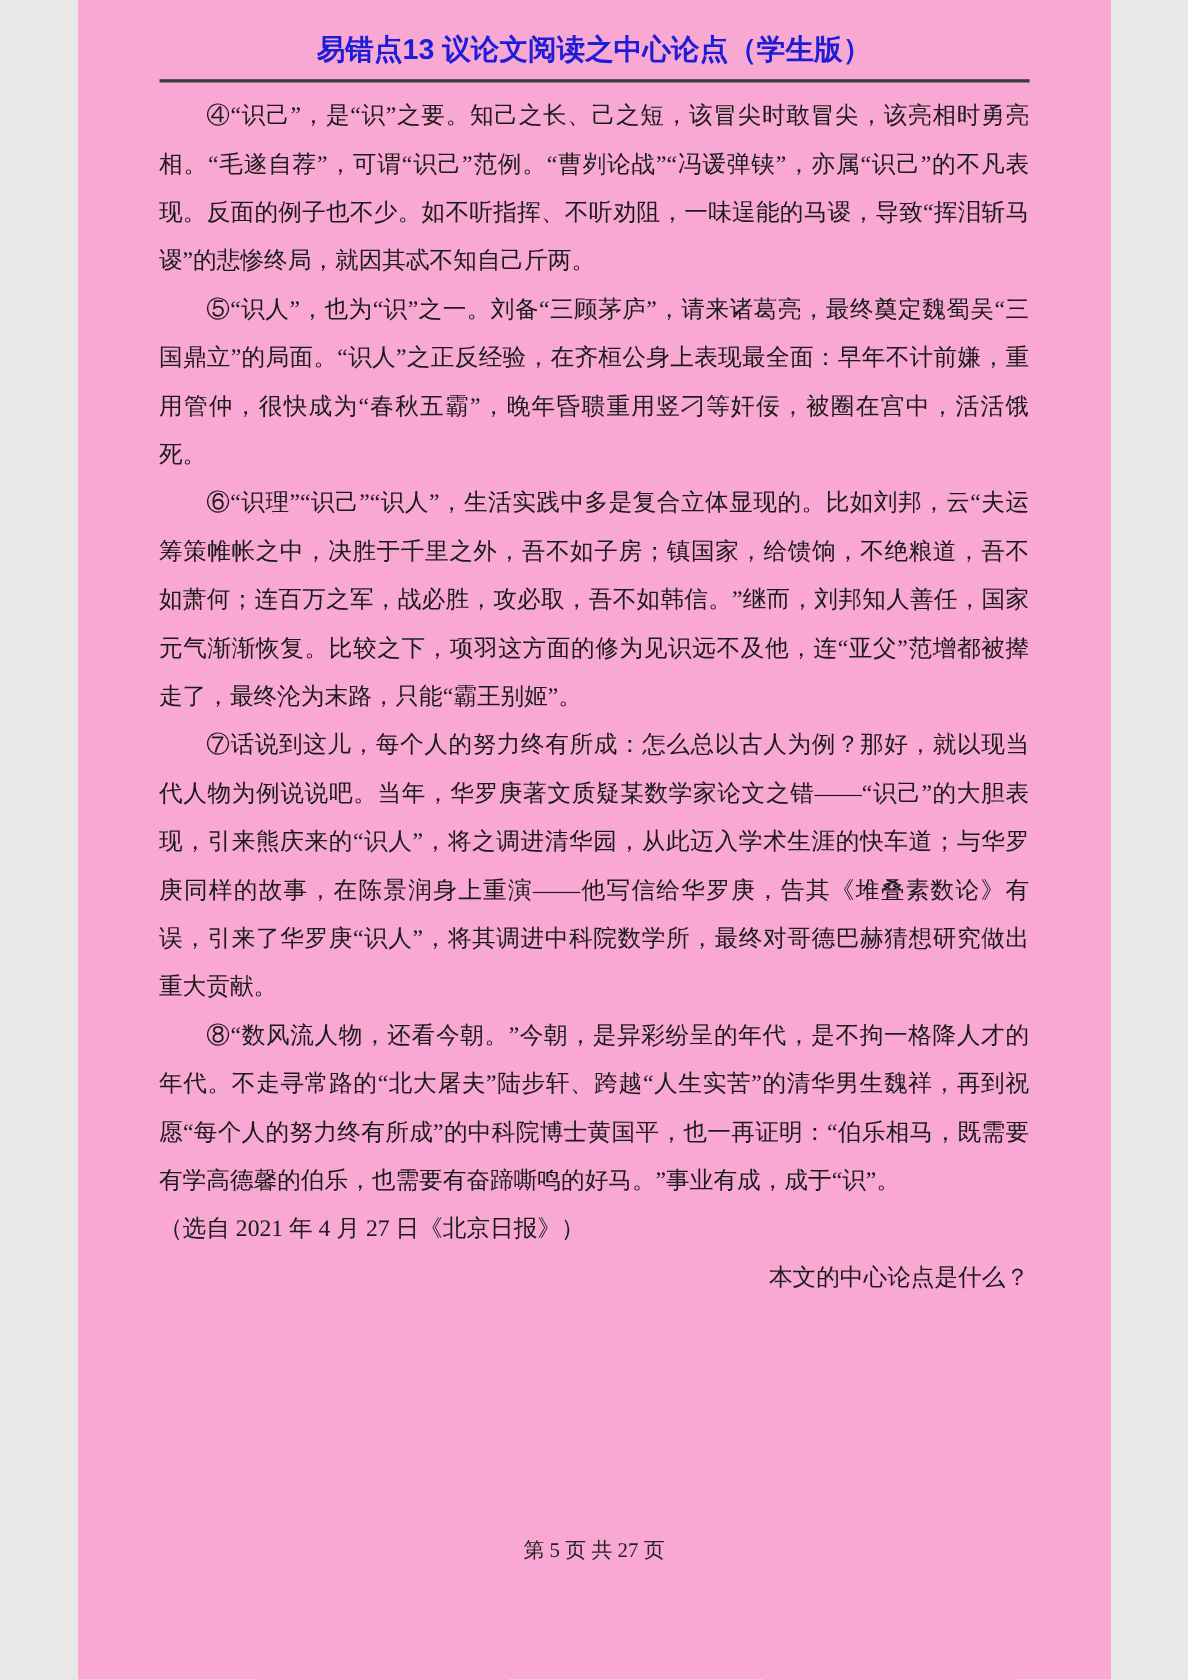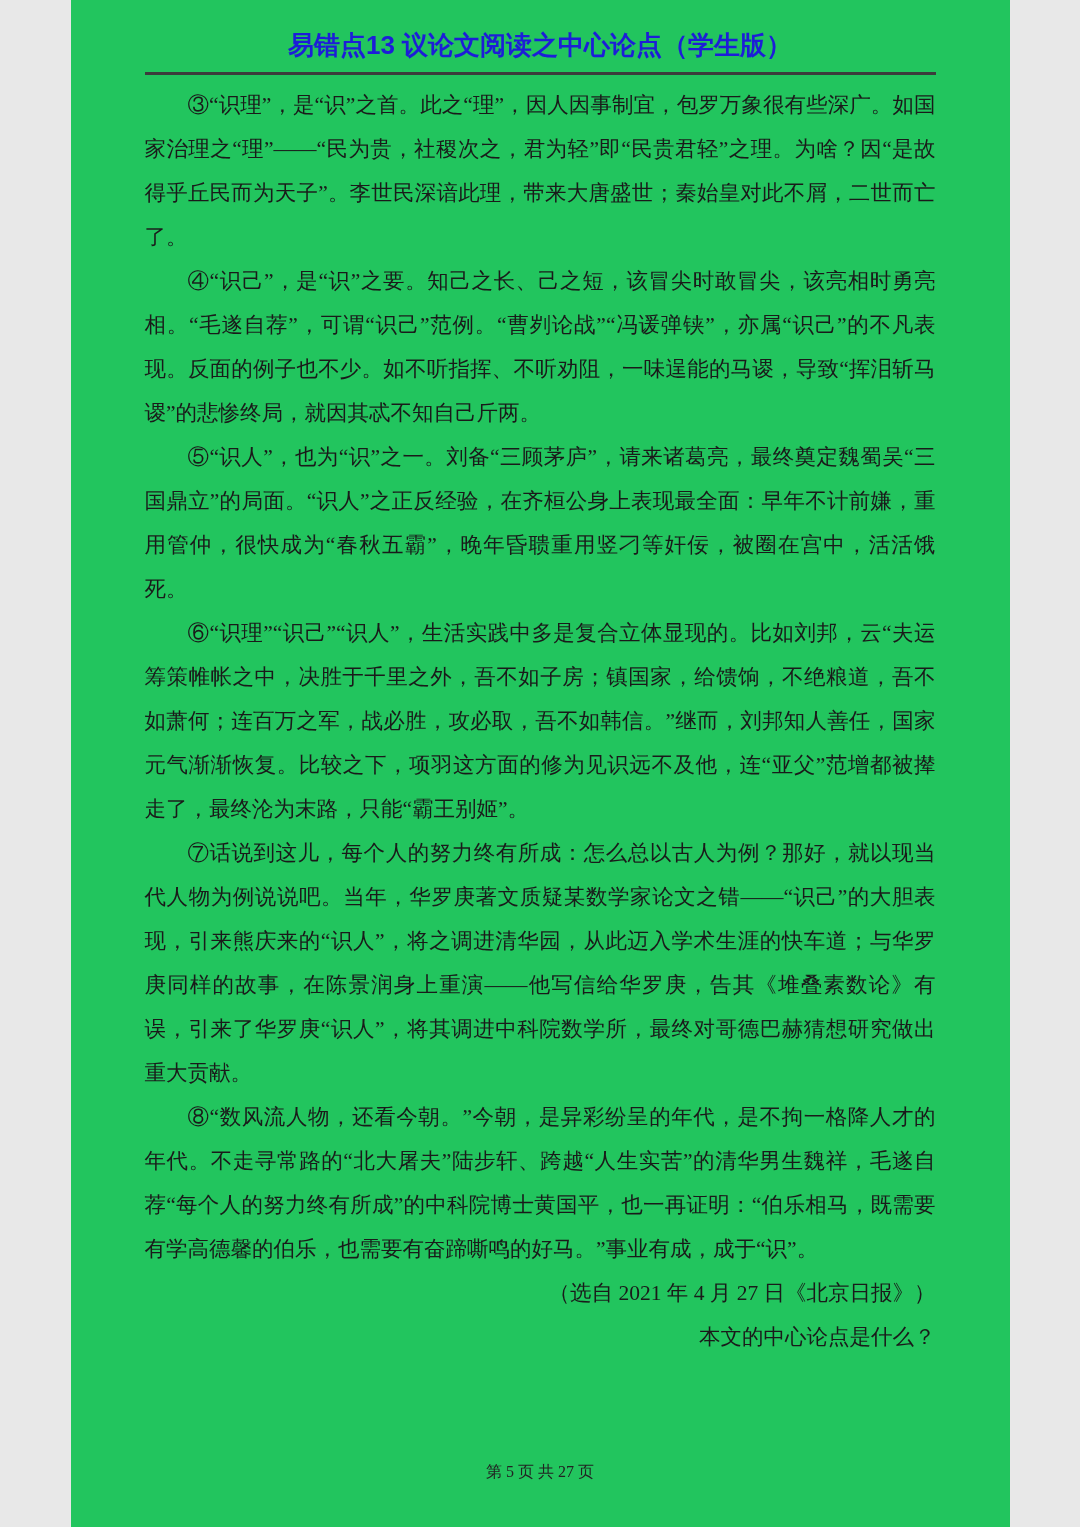--- a/index.html
+++ b/index.html
@@ -1,21 +1,21 @@
 <!DOCTYPE html>
 <html><head>
 <meta charset="utf-8">
 <style>
   html, body { margin: 0; padding: 0; background: #e8e8e8; }
   .page {
     position: relative;
     width: 939px;
     height: 1527px;
     margin: 0 auto;
-    background: #22c55e;
+    background: #f9a8d4;
     box-sizing: border-box;
     padding: 24px 74px 0 74px;
     overflow: hidden;
     font-family: "Liberation Serif", "DejaVu Serif", serif;
     color: #1a1a1a;
   }
   .header-title {
     margin: 4px 0 10px 0;
     text-align: center;
     font-family: "Liberation Sans", "DejaVu Sans", sans-serif;
@@ -30,21 +30,20 @@
     margin: 6px 0 8px 0;
   }
   .article p, .practice p {
     margin: 0;
     font-size: 21.5px;
     line-height: 44px;
     text-align: justify;
     text-indent: 2em;
   }
   .article p.source {
-    text-align: right;
     text-indent: 0;
   }
   .article p.question {
     text-align: right;
     text-indent: 0;
   }
   .section-title {
     margin: 64px 0 0 0;
     text-align: center;
     font-family: "Liberation Sans", "DejaVu Sans", sans-serif;
@@ -68,43 +67,42 @@
     width: 132px;
     height: 1.05em;
     border-bottom: 2px solid #2b2b2b;
     margin-left: 8px;
     vertical-align: baseline;
   }
   .page-footer {
     position: absolute;
     left: 0;
     right: 0;
-    top: 1462px;
+    top: 1396px;
     text-align: center;
-    font-size: 16px;
+    font-size: 19px;
     color: #222222;
   }
 </style>
 </head>
 <body>
 
 <div class="page">
 
   <div>
     <h1 class="header-title">易错点13 议论文阅读之中心论点（学生版）</h1>
     <hr class="divider">
   </div>
 
   <div class="article">
-    <p>③“识理”，是“识”之首。此之“理”，因人因事制宜，包罗万象很有些深广。如国家治理之“理”——“民为贵，社稷次之，君为轻”即“民贵君轻”之理。为啥？因“是故得乎丘民而为天子”。李世民深谙此理，带来大唐盛世；秦始皇对此不屑，二世而亡了。</p>
     <p>④“识己”，是“识”之要。知己之长、己之短，该冒尖时敢冒尖，该亮相时勇亮相。“毛遂自荐”，可谓“识己”范例。“曹刿论战”“冯谖弹铗”，亦属“识己”的不凡表现。反面的例子也不少。如不听指挥、不听劝阻，一味逞能的马谡，导致“挥泪斩马谡”的悲惨终局，就因其忒不知自己斤两。</p>
     <p>⑤“识人”，也为“识”之一。刘备“三顾茅庐”，请来诸葛亮，最终奠定魏蜀吴“三国鼎立”的局面。“识人”之正反经验，在齐桓公身上表现最全面：早年不计前嫌，重用管仲，很快成为“春秋五霸”，晚年昏聩重用竖刁等奸佞，被圈在宫中，活活饿死。</p>
     <p>⑥“识理”“识己”“识人”，生活实践中多是复合立体显现的。比如刘邦，云“夫运筹策帷帐之中，决胜于千里之外，吾不如子房；镇国家，给馈饷，不绝粮道，吾不如萧何；连百万之军，战必胜，攻必取，吾不如韩信。”继而，刘邦知人善任，国家元气渐渐恢复。比较之下，项羽这方面的修为见识远不及他，连“亚父”范增都被撵走了，最终沦为末路，只能“霸王别姬”。</p>
     <p>⑦话说到这儿，每个人的努力终有所成：怎么总以古人为例？那好，就以现当代人物为例说说吧。当年，华罗庚著文质疑某数学家论文之错——“识己”的大胆表现，引来熊庆来的“识人”，将之调进清华园，从此迈入学术生涯的快车道；与华罗庚同样的故事，在陈景润身上重演——他写信给华罗庚，告其《堆叠素数论》有误，引来了华罗庚“识人”，将其调进中科院数学所，最终对哥德巴赫猜想研究做出重大贡献。</p>
-    <p>⑧“数风流人物，还看今朝。”今朝，是异彩纷呈的年代，是不拘一格降人才的年代。不走寻常路的“北大屠夫”陆步轩、跨越“人生实苦”的清华男生魏祥，毛遂自荐“每个人的努力终有所成”的中科院博士黄国平，也一再证明：“伯乐相马，既需要有学高德馨的伯乐，也需要有奋蹄嘶鸣的好马。”事业有成，成于“识”。</p>
+    <p>⑧“数风流人物，还看今朝。”今朝，是异彩纷呈的年代，是不拘一格降人才的年代。不走寻常路的“北大屠夫”陆步轩、跨越“人生实苦”的清华男生魏祥，再到祝愿“每个人的努力终有所成”的中科院博士黄国平，也一再证明：“伯乐相马，既需要有学高德馨的伯乐，也需要有奋蹄嘶鸣的好马。”事业有成，成于“识”。</p>
     <p class="source">（选自 2021 年 4 月 27 日《北京日报》）</p>
     <p class="question">本文的中心论点是什么？</p>
   </div>
 
 
   <div class="page-footer">
     <span>第 5 页 共 27 页</span>
   </div>
 
 </div>

